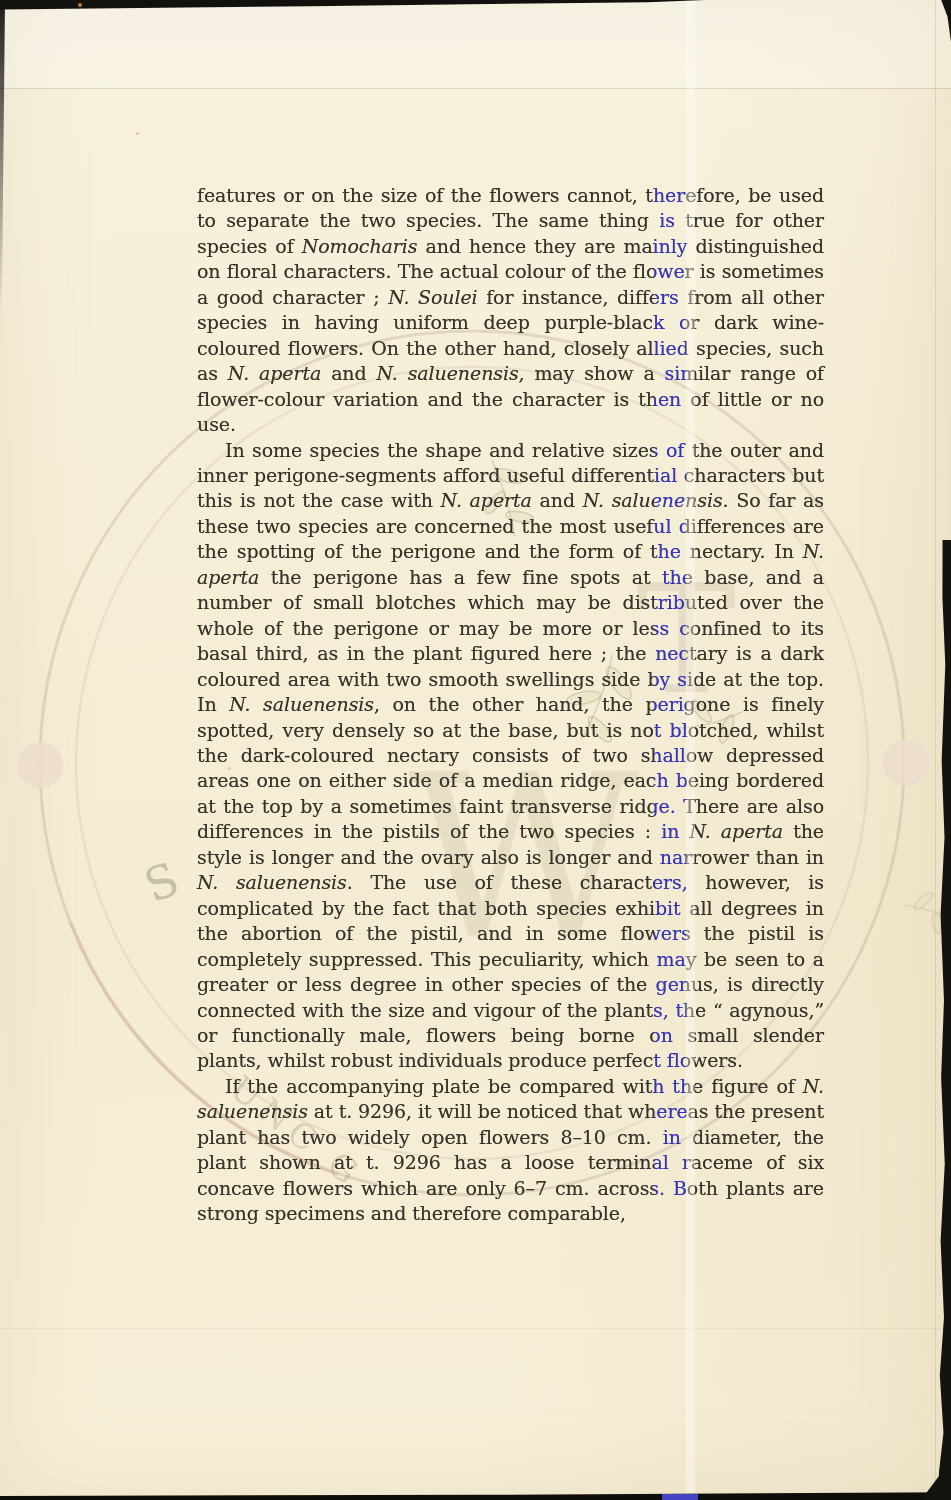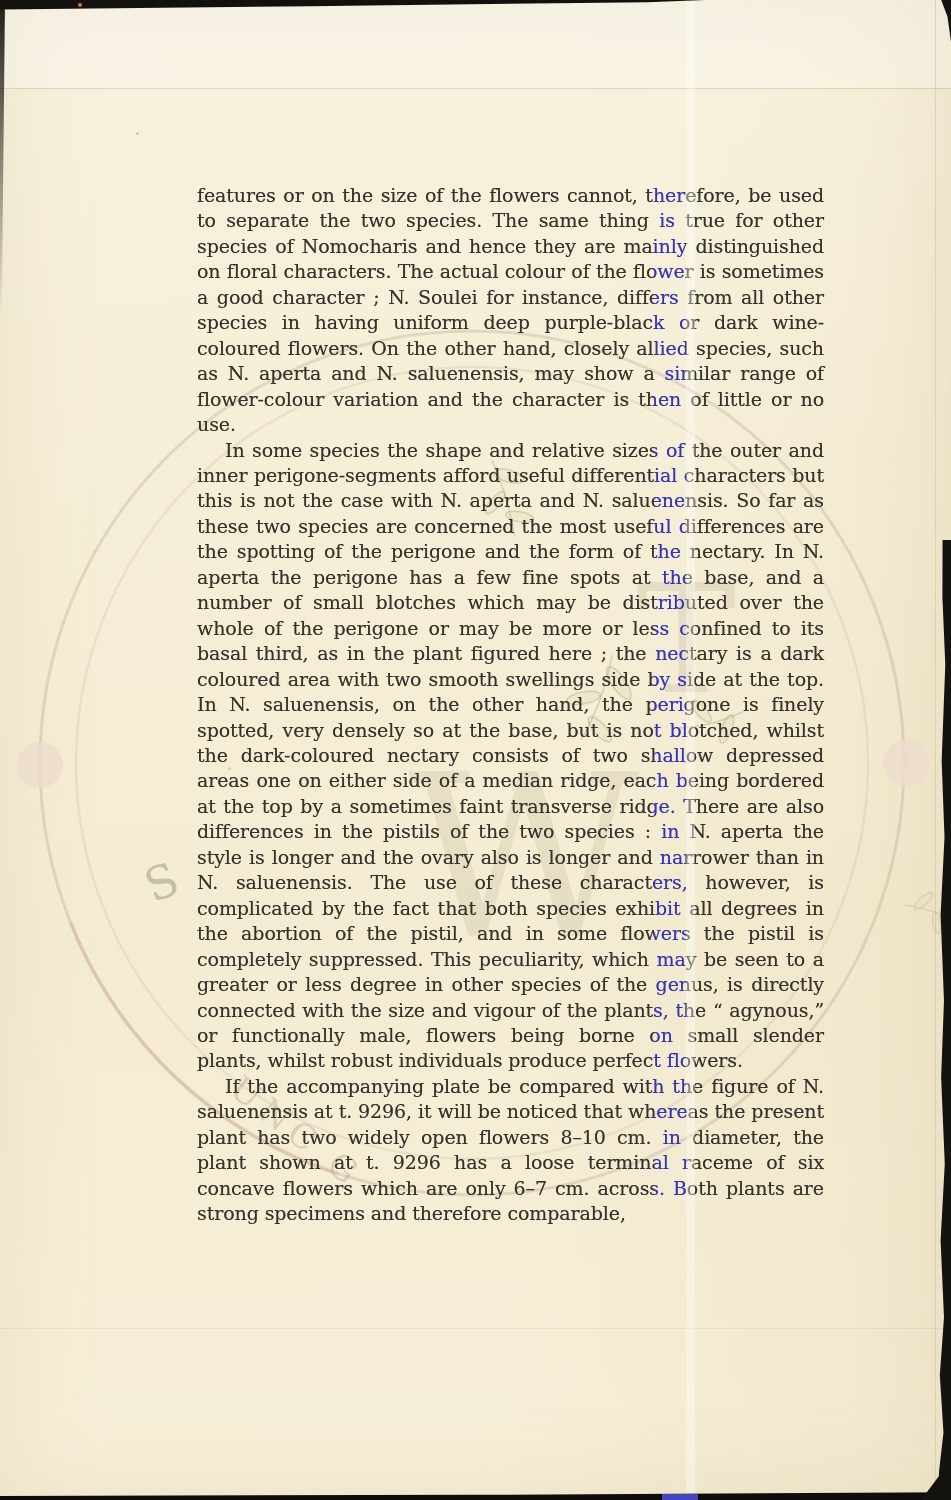--- a/index.html
+++ b/index.html
@@ -24,21 +24,21 @@
   svg.wm{position:absolute;left:0;top:0;pointer-events:none;}
   
   .text-block{
     position:absolute;left:197px;top:183px;width:627px;
     font-size:19px;line-height:25.45px;color:#34322b;
     text-align:justify;letter-spacing:-0.1px;
     text-shadow:0 0 .5px rgba(52,50,43,.55);
   }
   .text-block p{margin:0;}
   .text-block p.indent{text-indent:28px;}
-  .text-block .it{}
+  .text-block .it{font-style:italic;}
   
   .blue-streak{
     position:absolute;left:654px;top:0;width:32px;height:1493px;
     background:#3434c8;mix-blend-mode:lighten;opacity:.9;
   }
   .pale-streak{position:absolute;left:686px;top:0;width:9px;height:1493px;background:rgba(255,255,250,.38);}
   
   .edge-top{
     position:absolute;left:0;top:0;width:100%;height:10px;background:#12110d;
     clip-path:polygon(0 0,705px 0,648px 22%,310px 62%,0 95%);

